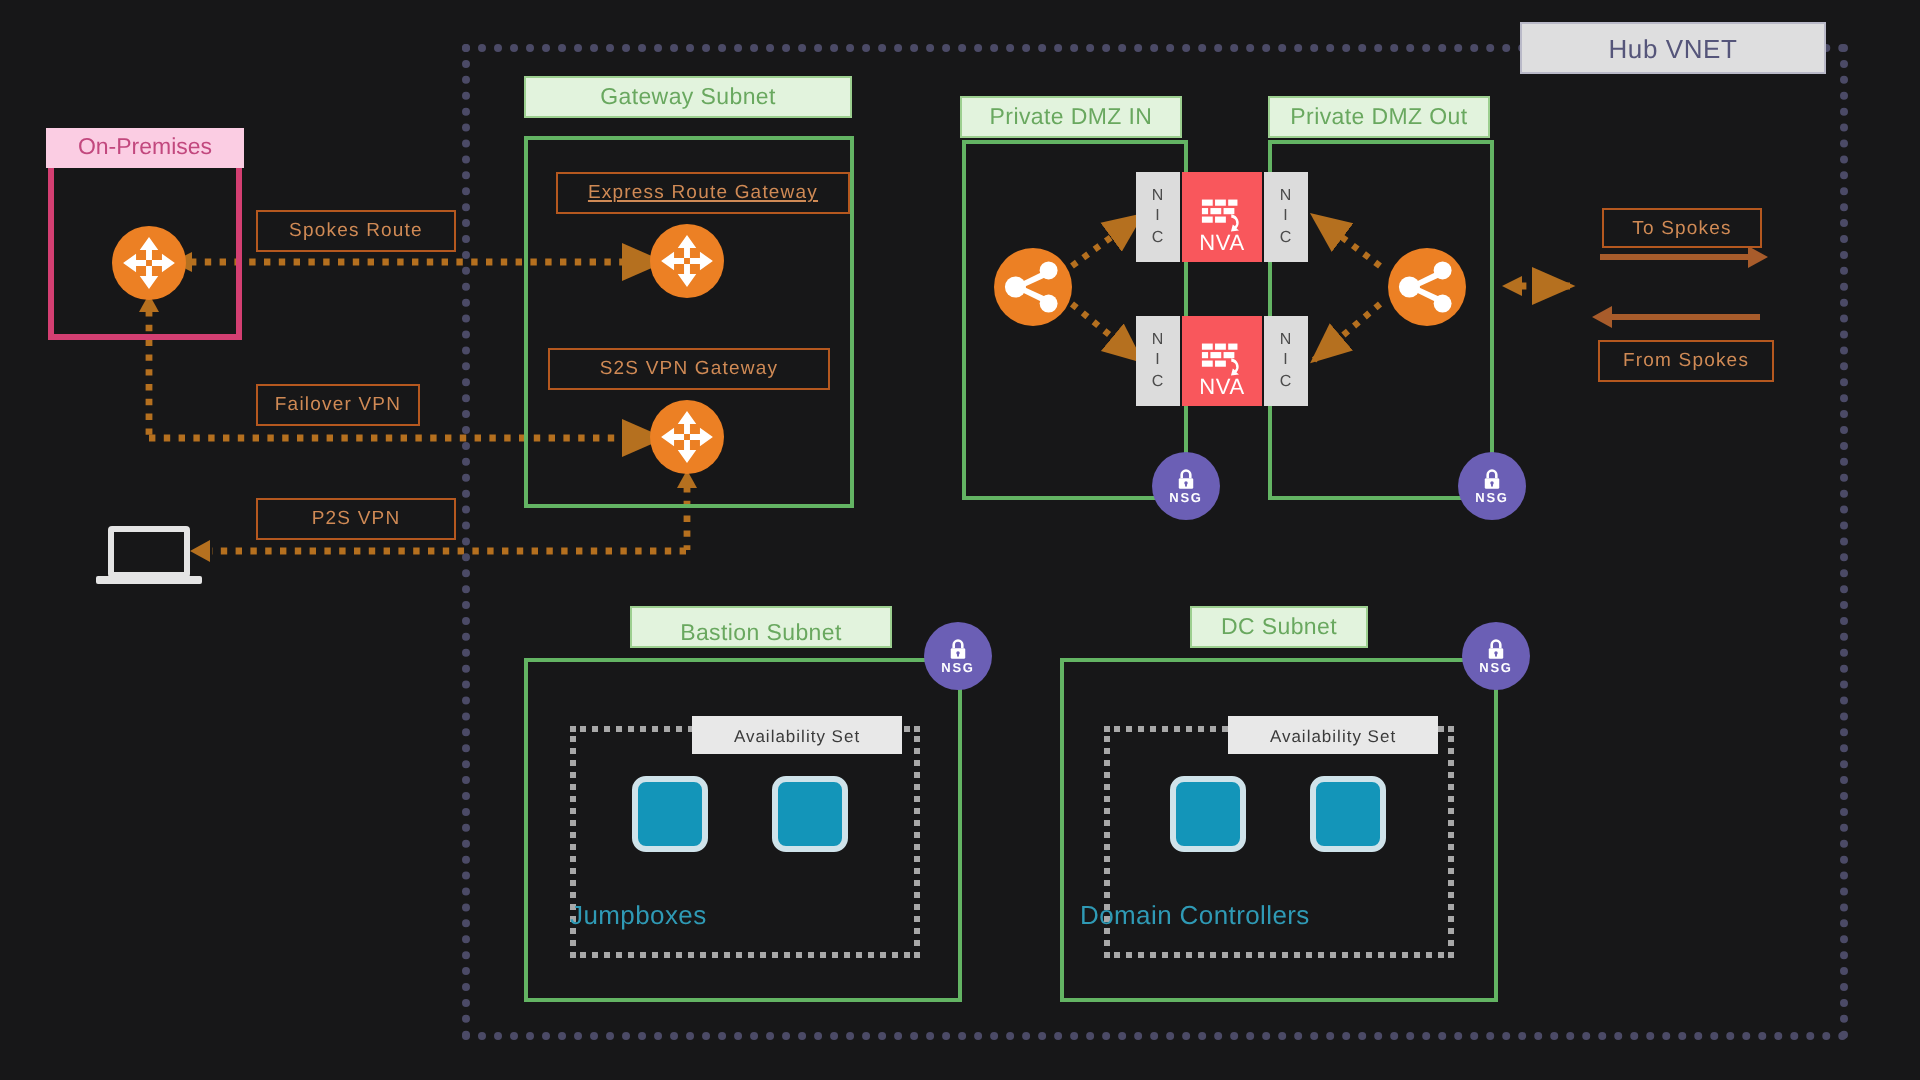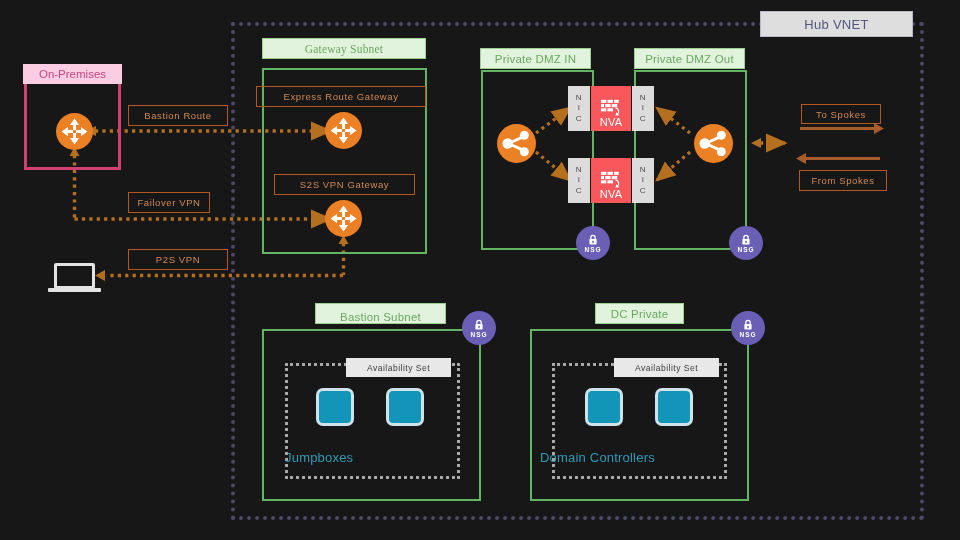--- a/index.html
+++ b/index.html
@@ -192,38 +192,38 @@
       <g fill="#ffffff">
         <path d="M20 6 L25 13 L21.6 13 L21.6 18.4 L18.4 18.4 L18.4 13 L15 13 Z"></path>
         <path d="M20 34 L15 27 L18.4 27 L18.4 21.6 L21.6 21.6 L21.6 27 L25 27 Z"></path>
         <path d="M6 20 L13 15 L13 18.4 L18.4 18.4 L18.4 21.6 L13 21.6 L13 25 Z"></path>
         <path d="M34 20 L27 25 L27 21.6 L21.6 21.6 L21.6 18.4 L27 18.4 L27 15 Z"></path>
       </g>
     </svg>
   </div>
 
   <div class="abs olabel" style="left:128px; top:105px; width:100px; height:21px;">
-    <span>Bastion Route</span>
+    <span>Spokes Route</span>
   </div>
   <div class="abs olabel" style="left:128px; top:192px; width:82px; height:21px;">
     <span>Failover VPN</span>
   </div>
   <div class="abs olabel" style="left:128px; top:249px; width:100px; height:21px;">
     <span>P2S VPN</span>
   </div>
 
   <div class="abs laptop-screen" style="left:54px; top:263px; width:41px; height:26px;"></div>
   <div class="abs laptop-base" style="left:48px; top:288px; width:53px; height:4px;"></div>
 
-  <div class="abs subnet-title" style="left:262px; top:38px; width:164px; height:21px;font-family:Liberation Serif, serif;">
+  <div class="abs subnet-title" style="left:262px; top:38px; width:164px; height:21px;">
     <span>Gateway Subnet</span>
   </div>
   <div class="abs subnet-box" style="left:262px; top:68px; width:165px; height:186px;"></div>
 
-  <div class="abs olabel" style="left:256px; top:86px; width:170px; height:21px;">
+  <div class="abs olabel" style="left:278px; top:86px; width:147px; height:21px;text-decoration:underline;">
     <span>Express Route Gateway</span>
   </div>
   <div class="abs gw-icon" style="left:325px; top:112px; width:37px; height:37px;">
     <svg viewBox="0 0 40 40" width="37" height="37" aria-hidden="true">
       <g fill="#ffffff">
         <path d="M20 6 L25 13 L21.6 13 L21.6 18.4 L18.4 18.4 L18.4 13 L15 13 Z"></path>
         <path d="M20 34 L15 27 L18.4 27 L18.4 21.6 L21.6 21.6 L21.6 27 L25 27 Z"></path>
         <path d="M6 20 L13 15 L13 18.4 L18.4 18.4 L18.4 21.6 L13 21.6 L13 25 Z"></path>
         <path d="M34 20 L27 25 L27 21.6 L21.6 21.6 L21.6 18.4 L27 18.4 L27 15 Z"></path>
       </g>
@@ -377,21 +377,21 @@
   <div class="abs avset-title" style="left:346px; top:358px; width:105px; height:19px;">
     <span>Availability Set</span>
   </div>
   <div class="abs vm" style="left:316px; top:388px; width:38px; height:38px;"></div>
   <div class="abs vm" style="left:386px; top:388px; width:38px; height:38px;"></div>
   <div class="abs group-label" style="left:285px; top:446px; width:175px; height:22px;">
     <span>Jumpboxes</span>
   </div>
 
   <div class="abs subnet-title" style="left:595px; top:303px; width:89px; height:21px;">
-    <span>DC Private</span>
+    <span>DC Subnet</span>
   </div>
   <div class="abs subnet-box" style="left:530px; top:329px; width:219px; height:172px;"></div>
 
   <div class="abs nsg" style="left:731px; top:311px; width:34px; height:34px;">
     <svg viewBox="0 0 24 24" width="14" height="14" aria-hidden="true">
       <path d="M7.2 10.4 V7.6 a4.8 4.8 0 0 1 9.6 0 v2.8 h-2.2 V7.6 a2.6 2.6 0 0 0 -5.2 0 v2.8 z" fill="#fff"></path>
       <rect x="5.8" y="10.4" width="12.4" height="9.2" rx="1.2" fill="#fff"></rect>
       <circle cx="12" cy="14.6" r="1.5" fill="#6b5fb5"></circle>
       <rect x="11.2" y="14.6" width="1.6" height="3" fill="#6b5fb5"></rect>
     </svg>

